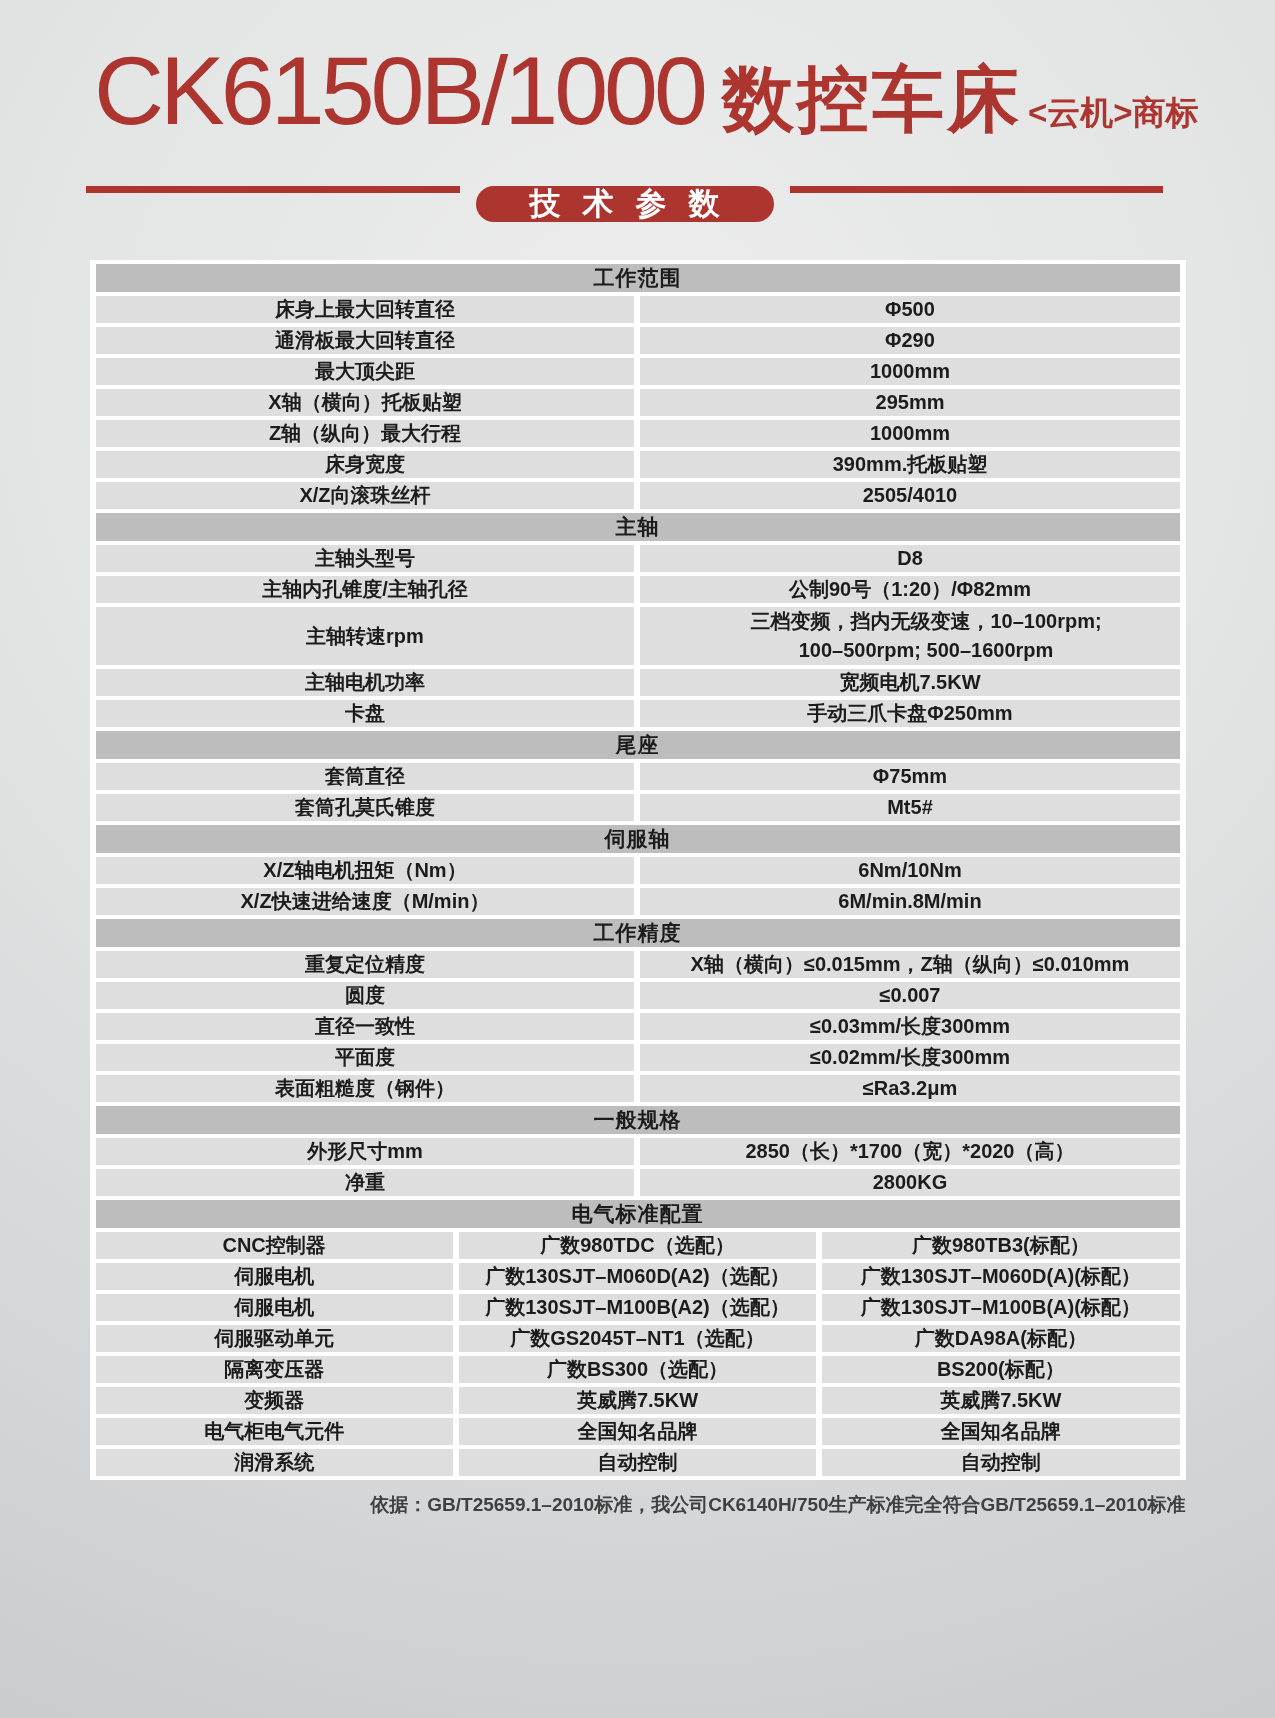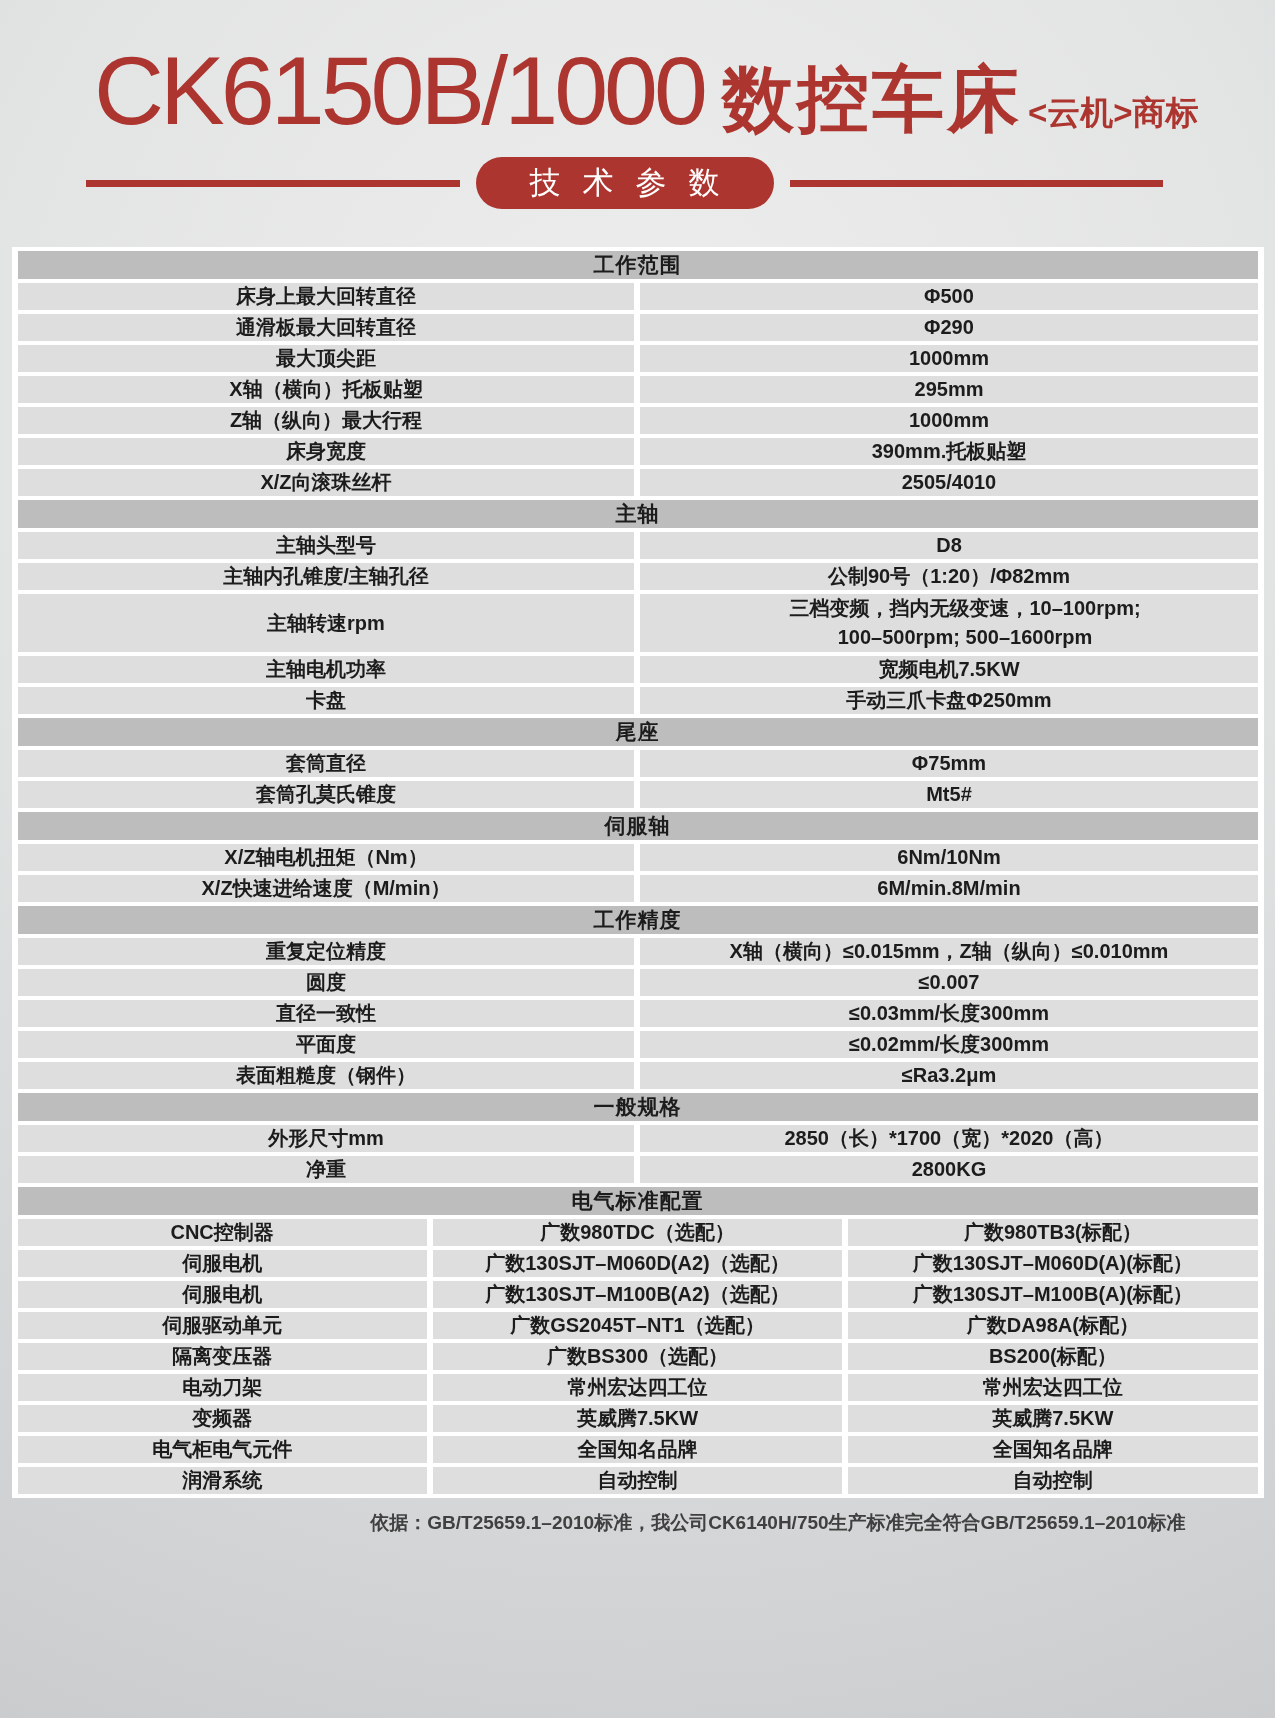--- a/index.html
+++ b/index.html
@@ -47,33 +47,34 @@
   }
   .divider-line {
     flex: 1;
     height: 7px;
     background: var(--accent-red, #ad352f);
   }
   .badge {
     display: flex;
     align-items: center;
     justify-content: center;
-    height: 52px;
+    height: 36px;
     border-radius: 27px;
     background: var(--accent-red, #ad352f);
     color: #ffffff;
     font-size: 31px;
-    font-weight: 400;
+    font-weight: 700;
     letter-spacing: 22px;
     padding: 0 32px 0 54px;
+    margin-top: 29px;
   }
 
   
   .spec-table {
-    width: 1252px;
+    width: 1096px;
     margin: 38px auto 0 auto;
     border-collapse: separate;
     border-spacing: 6px 4px;
     background: var(--table-frame, #ffffff);
     table-layout: fixed;
   }
   .spec-table col { width: 16.6667%; }
   .spec-table td {
     background: var(--row-bg, #dedede);
     text-align: center;
@@ -265,25 +266,20 @@
           <td colspan="2">伺服驱动单元</td>
           <td colspan="2">广数GS2045T–NT1（选配）</td>
           <td colspan="2">广数DA98A(标配）</td>
         </tr>
         <tr>
           <td colspan="2">隔离变压器</td>
           <td colspan="2">广数BS300（选配）</td>
           <td colspan="2">BS200(标配）</td>
         </tr>
         <tr>
-          <td colspan="2">电动刀架</td>
-          <td colspan="2">常州宏达四工位</td>
-          <td colspan="2">常州宏达四工位</td>
-        </tr>
-        <tr>
           <td colspan="2">变频器</td>
           <td colspan="2">英威腾7.5KW</td>
           <td colspan="2">英威腾7.5KW</td>
         </tr>
         <tr>
           <td colspan="2">电气柜电气元件</td>
           <td colspan="2">全国知名品牌</td>
           <td colspan="2">全国知名品牌</td>
         </tr>
         <tr>

